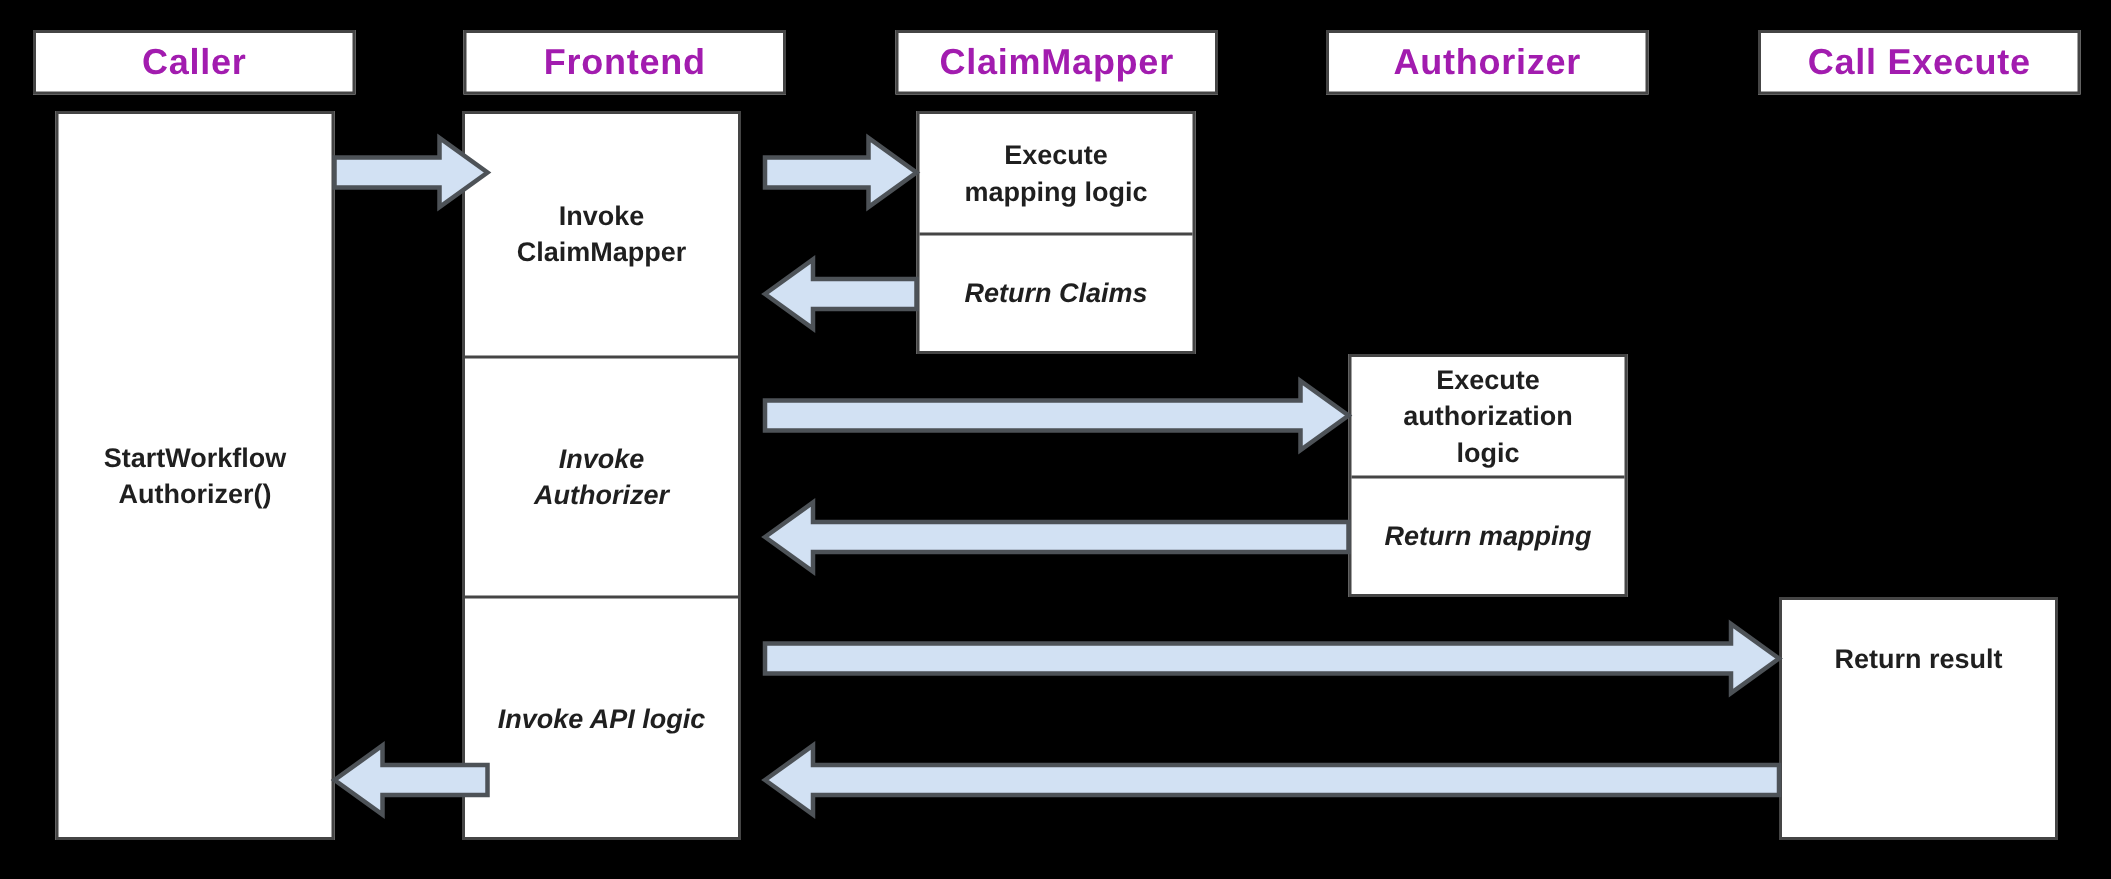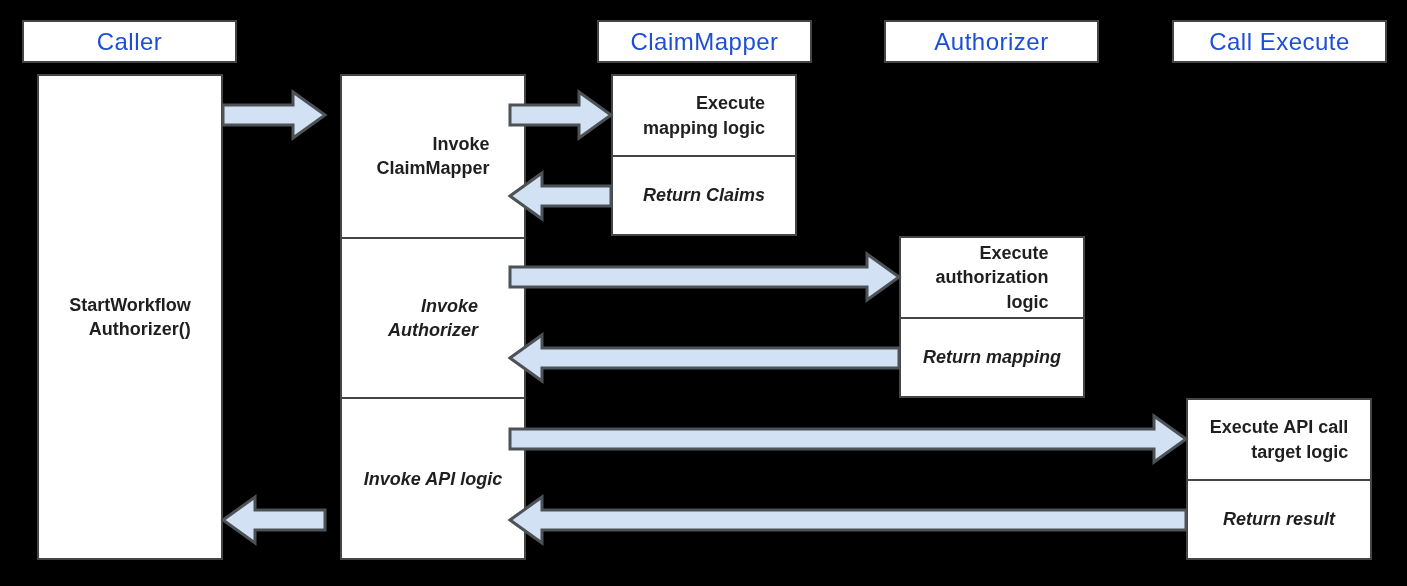--- a/index.html
+++ b/index.html
@@ -15,33 +15,33 @@
     position:relative;width:1407px;height:586px;overflow:hidden;
     background:var(--background);
     font-family:"Liberation Sans", sans-serif;
   }
   .lane-header{
     position:absolute;top:20px;width:215px;height:43px;
     background:var(--box-fill);
     border:2px solid var(--box-border);
     box-sizing:border-box;
     display:flex;align-items:center;justify-content:center;
-    font-size:24px;font-weight:400;color:#1d4ed8;
+    font-size:24px;font-weight:700;color:#a21caf;
     letter-spacing:0.5px;
   }
   .lane-body{
     position:absolute;width:186px;
     background:var(--box-fill);
     border:2px solid var(--box-border);
     box-sizing:border-box;
     display:grid;
   }
   .cell{
     display:flex;align-items:center;justify-content:center;
-    text-align:right;
+    text-align:center;
     font-size:18px;font-weight:700;color:var(--text);
     line-height:1.35;
     white-space:pre-line;
     padding:0 6px;
   }
   .cell + .cell{border-top:2px solid var(--box-border);font-style:italic;}
   .arrow-layer{
     position:absolute;left:0;top:0;width:1407px;height:586px;
     pointer-events:none;
   }
@@ -51,30 +51,31 @@
     stroke-width:3;
     stroke-linejoin:miter;
   }
 </style>
 </head>
 <body>
 
 <div class="canvas">
 
   <div class="lane-header" style="left:22px">Caller</div>
+  <div class="lane-header" style="left:309px">Frontend</div>
   <div class="lane-header" style="left:597px">ClaimMapper</div>
   <div class="lane-header" style="left:884px">Authorizer</div>
   <div class="lane-header" style="left:1172px">Call Execute</div>
 
   <div class="lane-body" style="left:37px;top:74px;height:486px;grid-template-rows:1fr">
     <div class="cell">StartWorkflow
 Authorizer()</div>
   </div>
 
-  <div class="lane-body" style="left:340px;top:74px;height:486px;grid-template-rows:1fr 1fr 1fr">
+  <div class="lane-body" style="left:308px;top:74px;height:486px;grid-template-rows:1fr 1fr 1fr">
     <div class="cell">Invoke
 ClaimMapper</div>
     <div class="cell">Invoke
 Authorizer</div>
     <div class="cell">Invoke API logic</div>
   </div>
 
   <div class="lane-body" style="left:611px;top:74px;height:162px;grid-template-rows:1fr 1fr">
     <div class="cell">Execute
 mapping logic</div>
@@ -82,22 +83,20 @@
   </div>
 
   <div class="lane-body" style="left:899px;top:236px;height:162px;grid-template-rows:1fr 1fr">
     <div class="cell">Execute
 authorization
 logic</div>
     <div class="cell">Return mapping</div>
   </div>
 
   <div class="lane-body" style="left:1186px;top:398px;height:162px;grid-template-rows:1fr 1fr">
-    <div class="cell">Execute API call
-target logic</div>
     <div class="cell">Return result</div>
   </div>
 
   <svg class="arrow-layer" viewBox="0 0 1407 586">
     <polygon class="arrow" points="223,105 293,105 293,92 325,115 293,138 293,125 223,125"></polygon>
     <polygon class="arrow" points="510,105 579,105 579,92 611,115 579,138 579,125 510,125"></polygon>
     <polygon class="arrow" points="611,186 542,186 542,173 510,196 542,219 542,206 611,206"></polygon>
     <polygon class="arrow" points="510,267 867,267 867,254 899,277 867,300 867,287 510,287"></polygon>
     <polygon class="arrow" points="899,348 542,348 542,335 510,358 542,381 542,368 899,368"></polygon>
     <polygon class="arrow" points="510,429 1154,429 1154,416 1186,439 1154,462 1154,449 510,449"></polygon>

